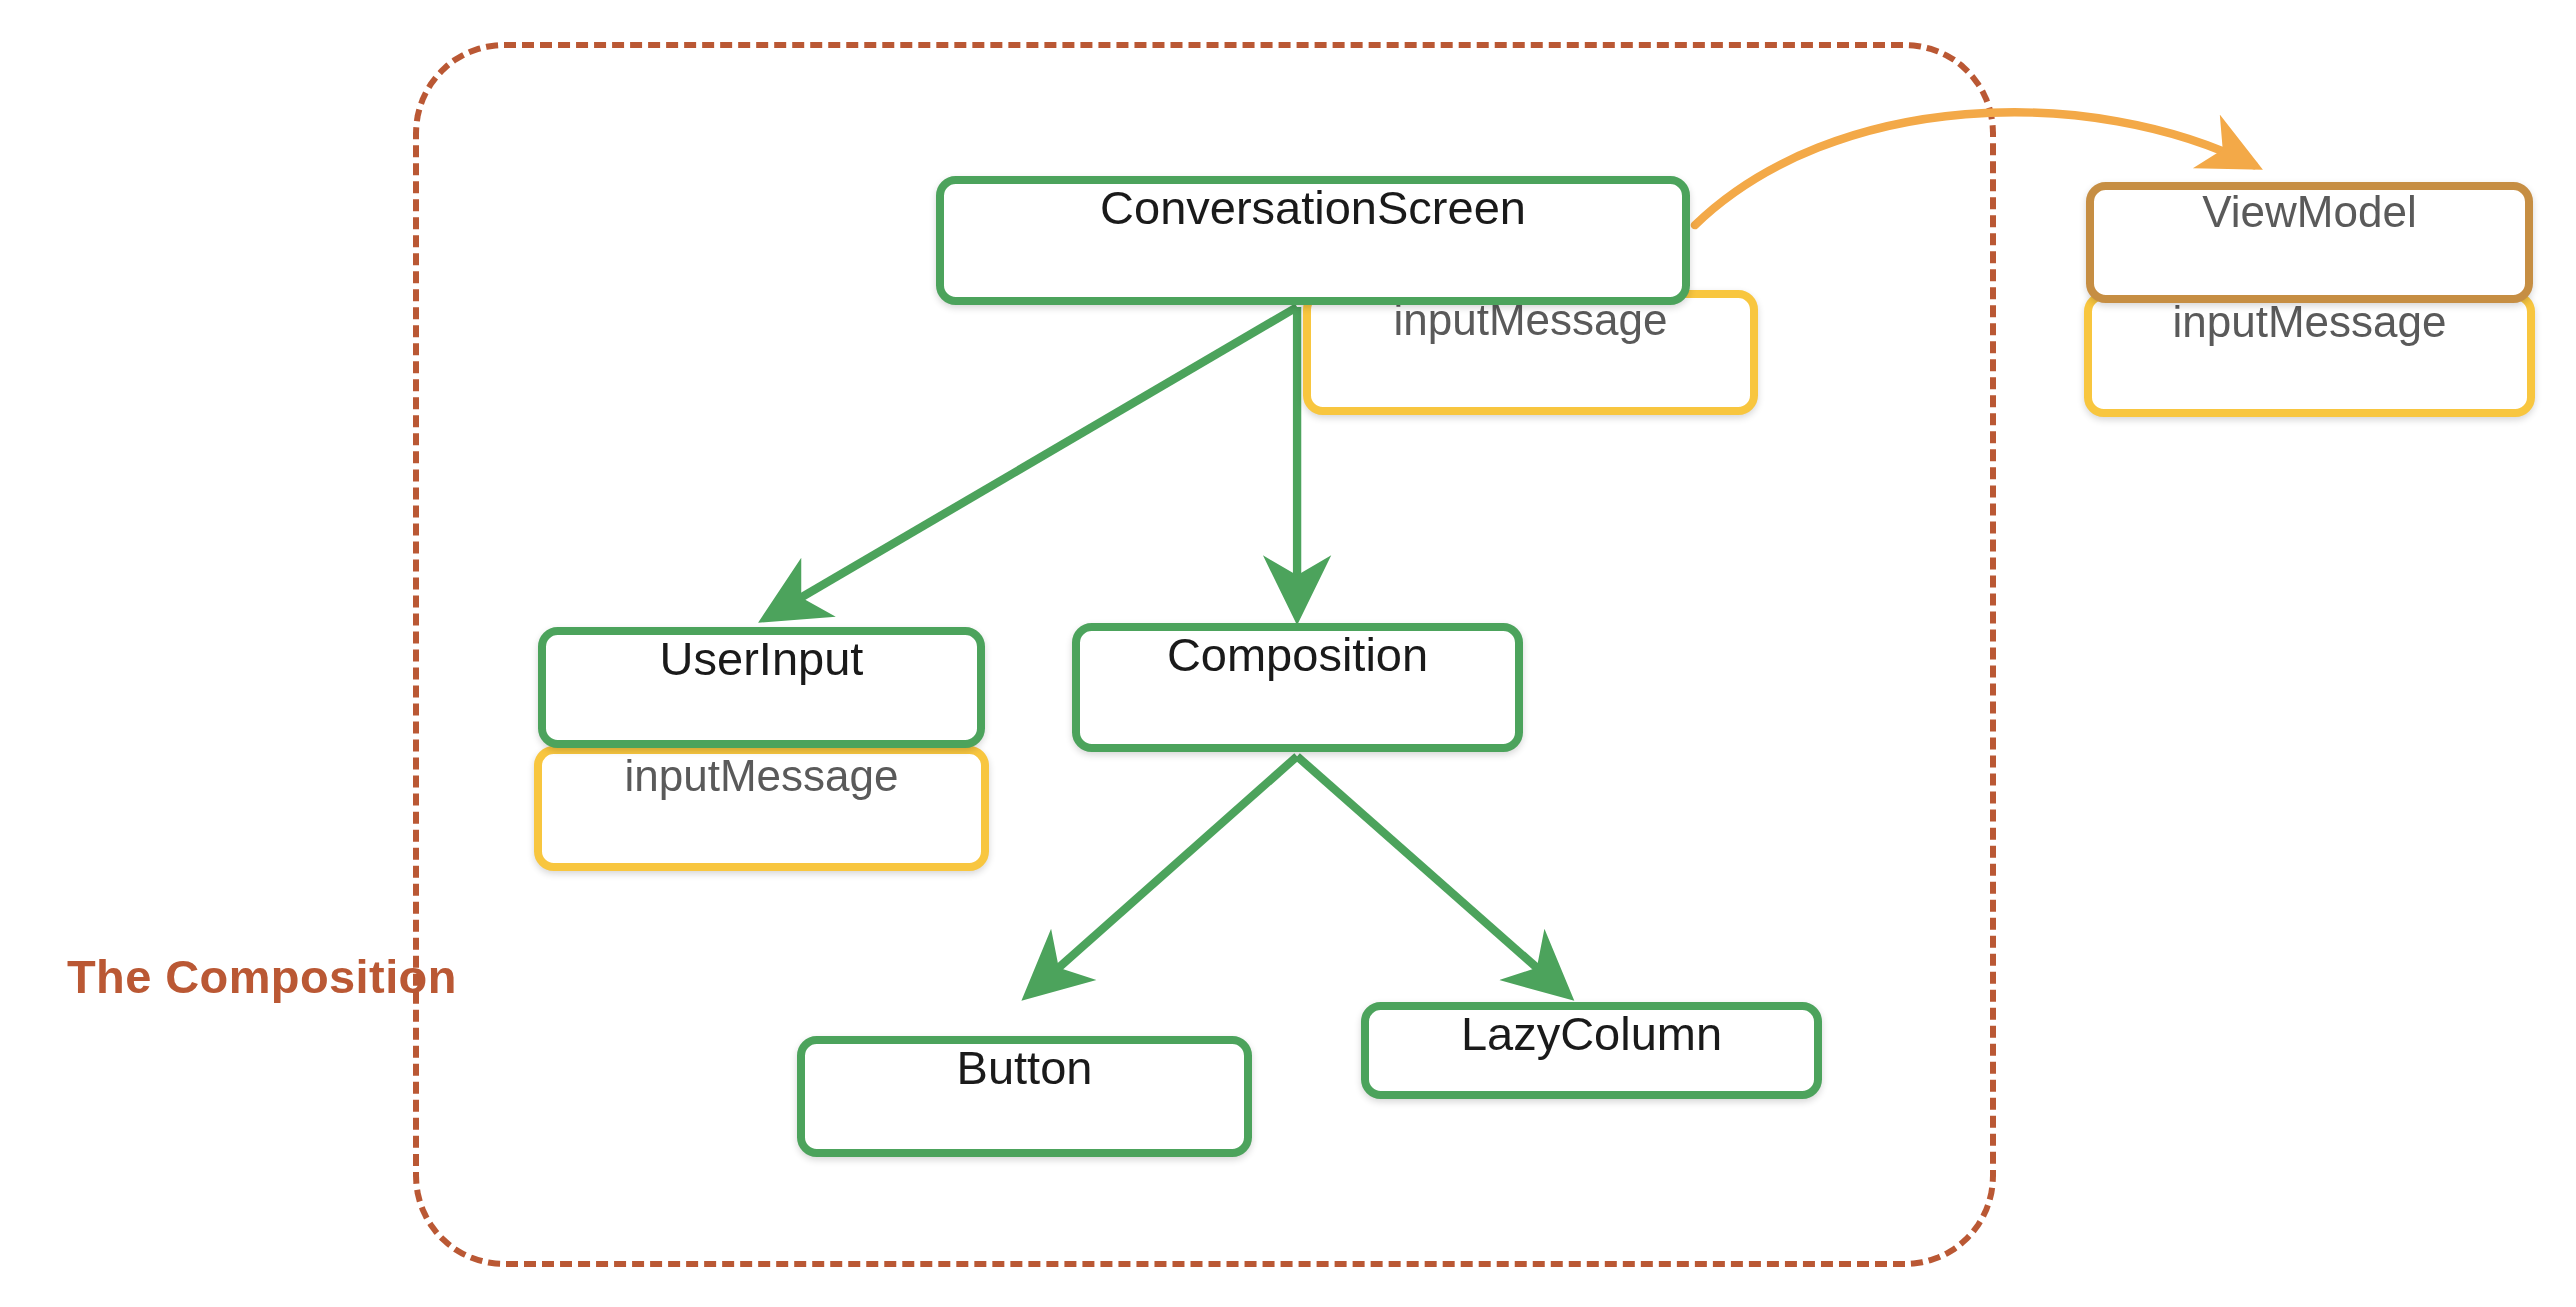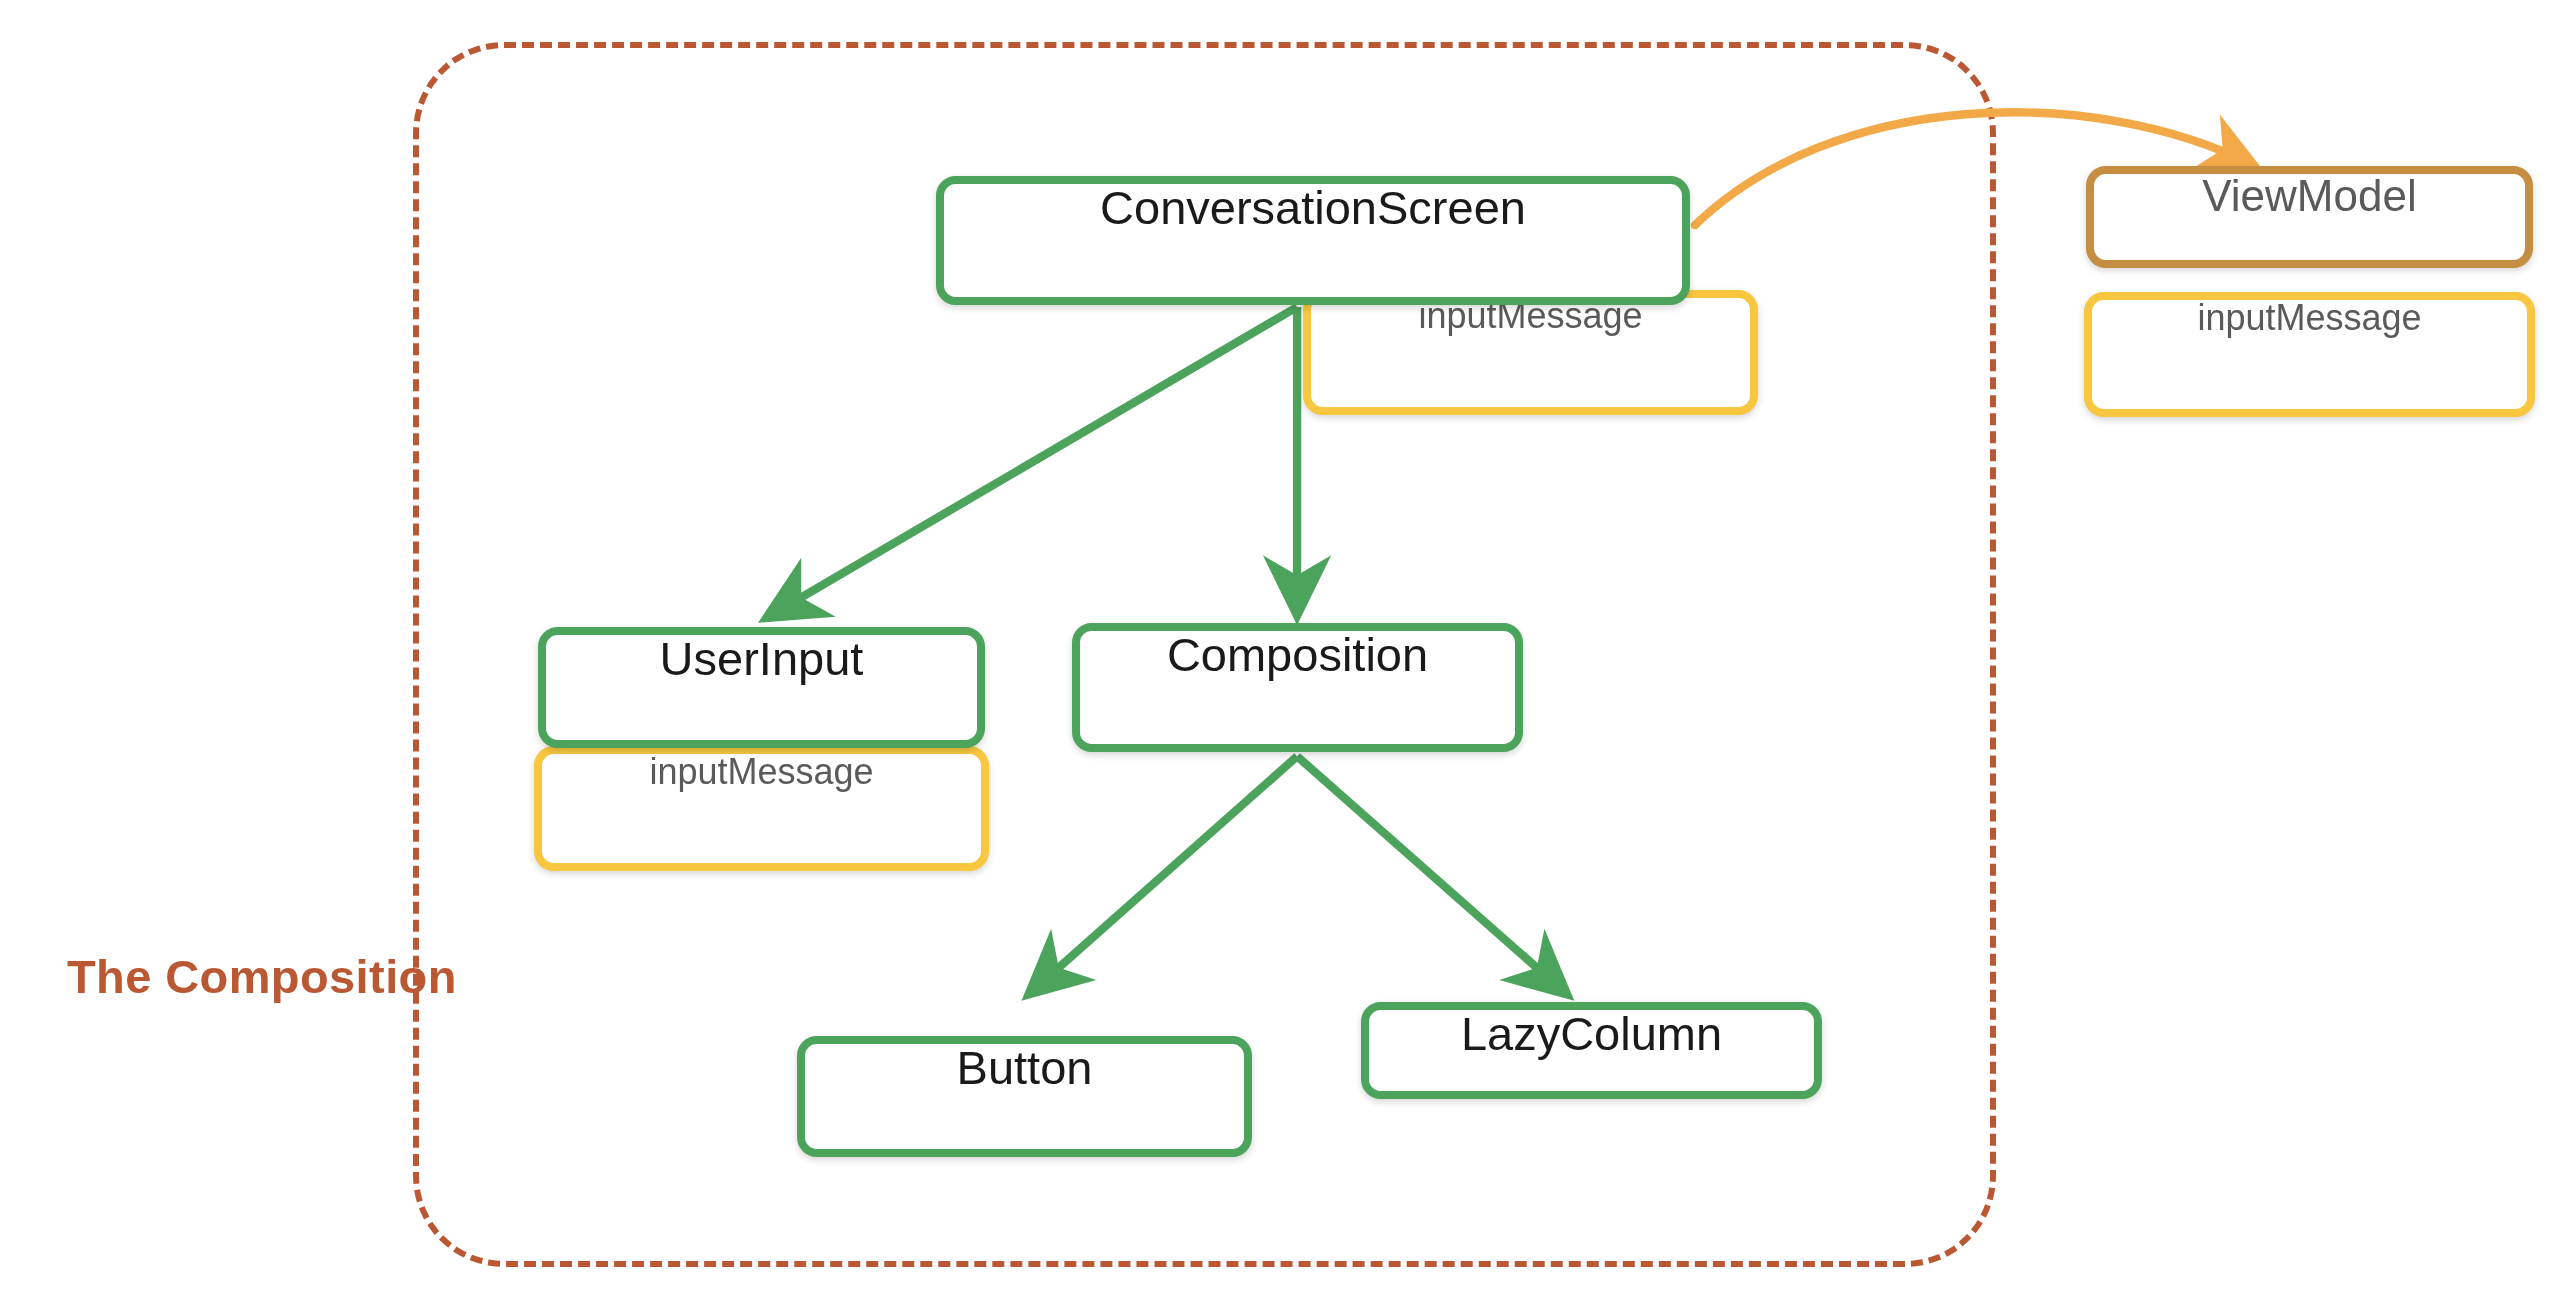--- a/index.html
+++ b/index.html
@@ -83,21 +83,21 @@
   .composable-node .node-label {
     color: #1a1a1a;
     font-size: 47px;
   }
 
   .state-node {
     border: 8.3px solid #F8C63F;
   }
   .state-node .node-label {
     color: #5a5a5a;
-    font-size: 36px;
+    font-size: 44px;
   }
 
   .viewmodel-node {
     border: 8.3px solid #C68E43;
   }
   .viewmodel-node .node-label {
     color: #5a5a5a;
     font-size: 44px;
   }
 
@@ -105,21 +105,21 @@
   #node-conversation-screen {
     left: 936px; top: 176px; width: 754px; height: 129px;
     z-index: 5;
   }
   #node-conversation-state {
     left: 1303px; top: 290px; width: 455px; height: 125px;
     z-index: 4;
   }
 
   #node-viewmodel {
-    left: 2086px; top: 166px; width: 447px; height: 102px;
+    left: 2086px; top: 182px; width: 447px; height: 121px;
     z-index: 5;
   }
   #node-viewmodel-state {
     left: 2084px; top: 292px; width: 451px; height: 125px;
     z-index: 4;
   }
 
   #node-user-input {
     left: 538px; top: 627px; width: 447px; height: 121px;
     z-index: 5;

